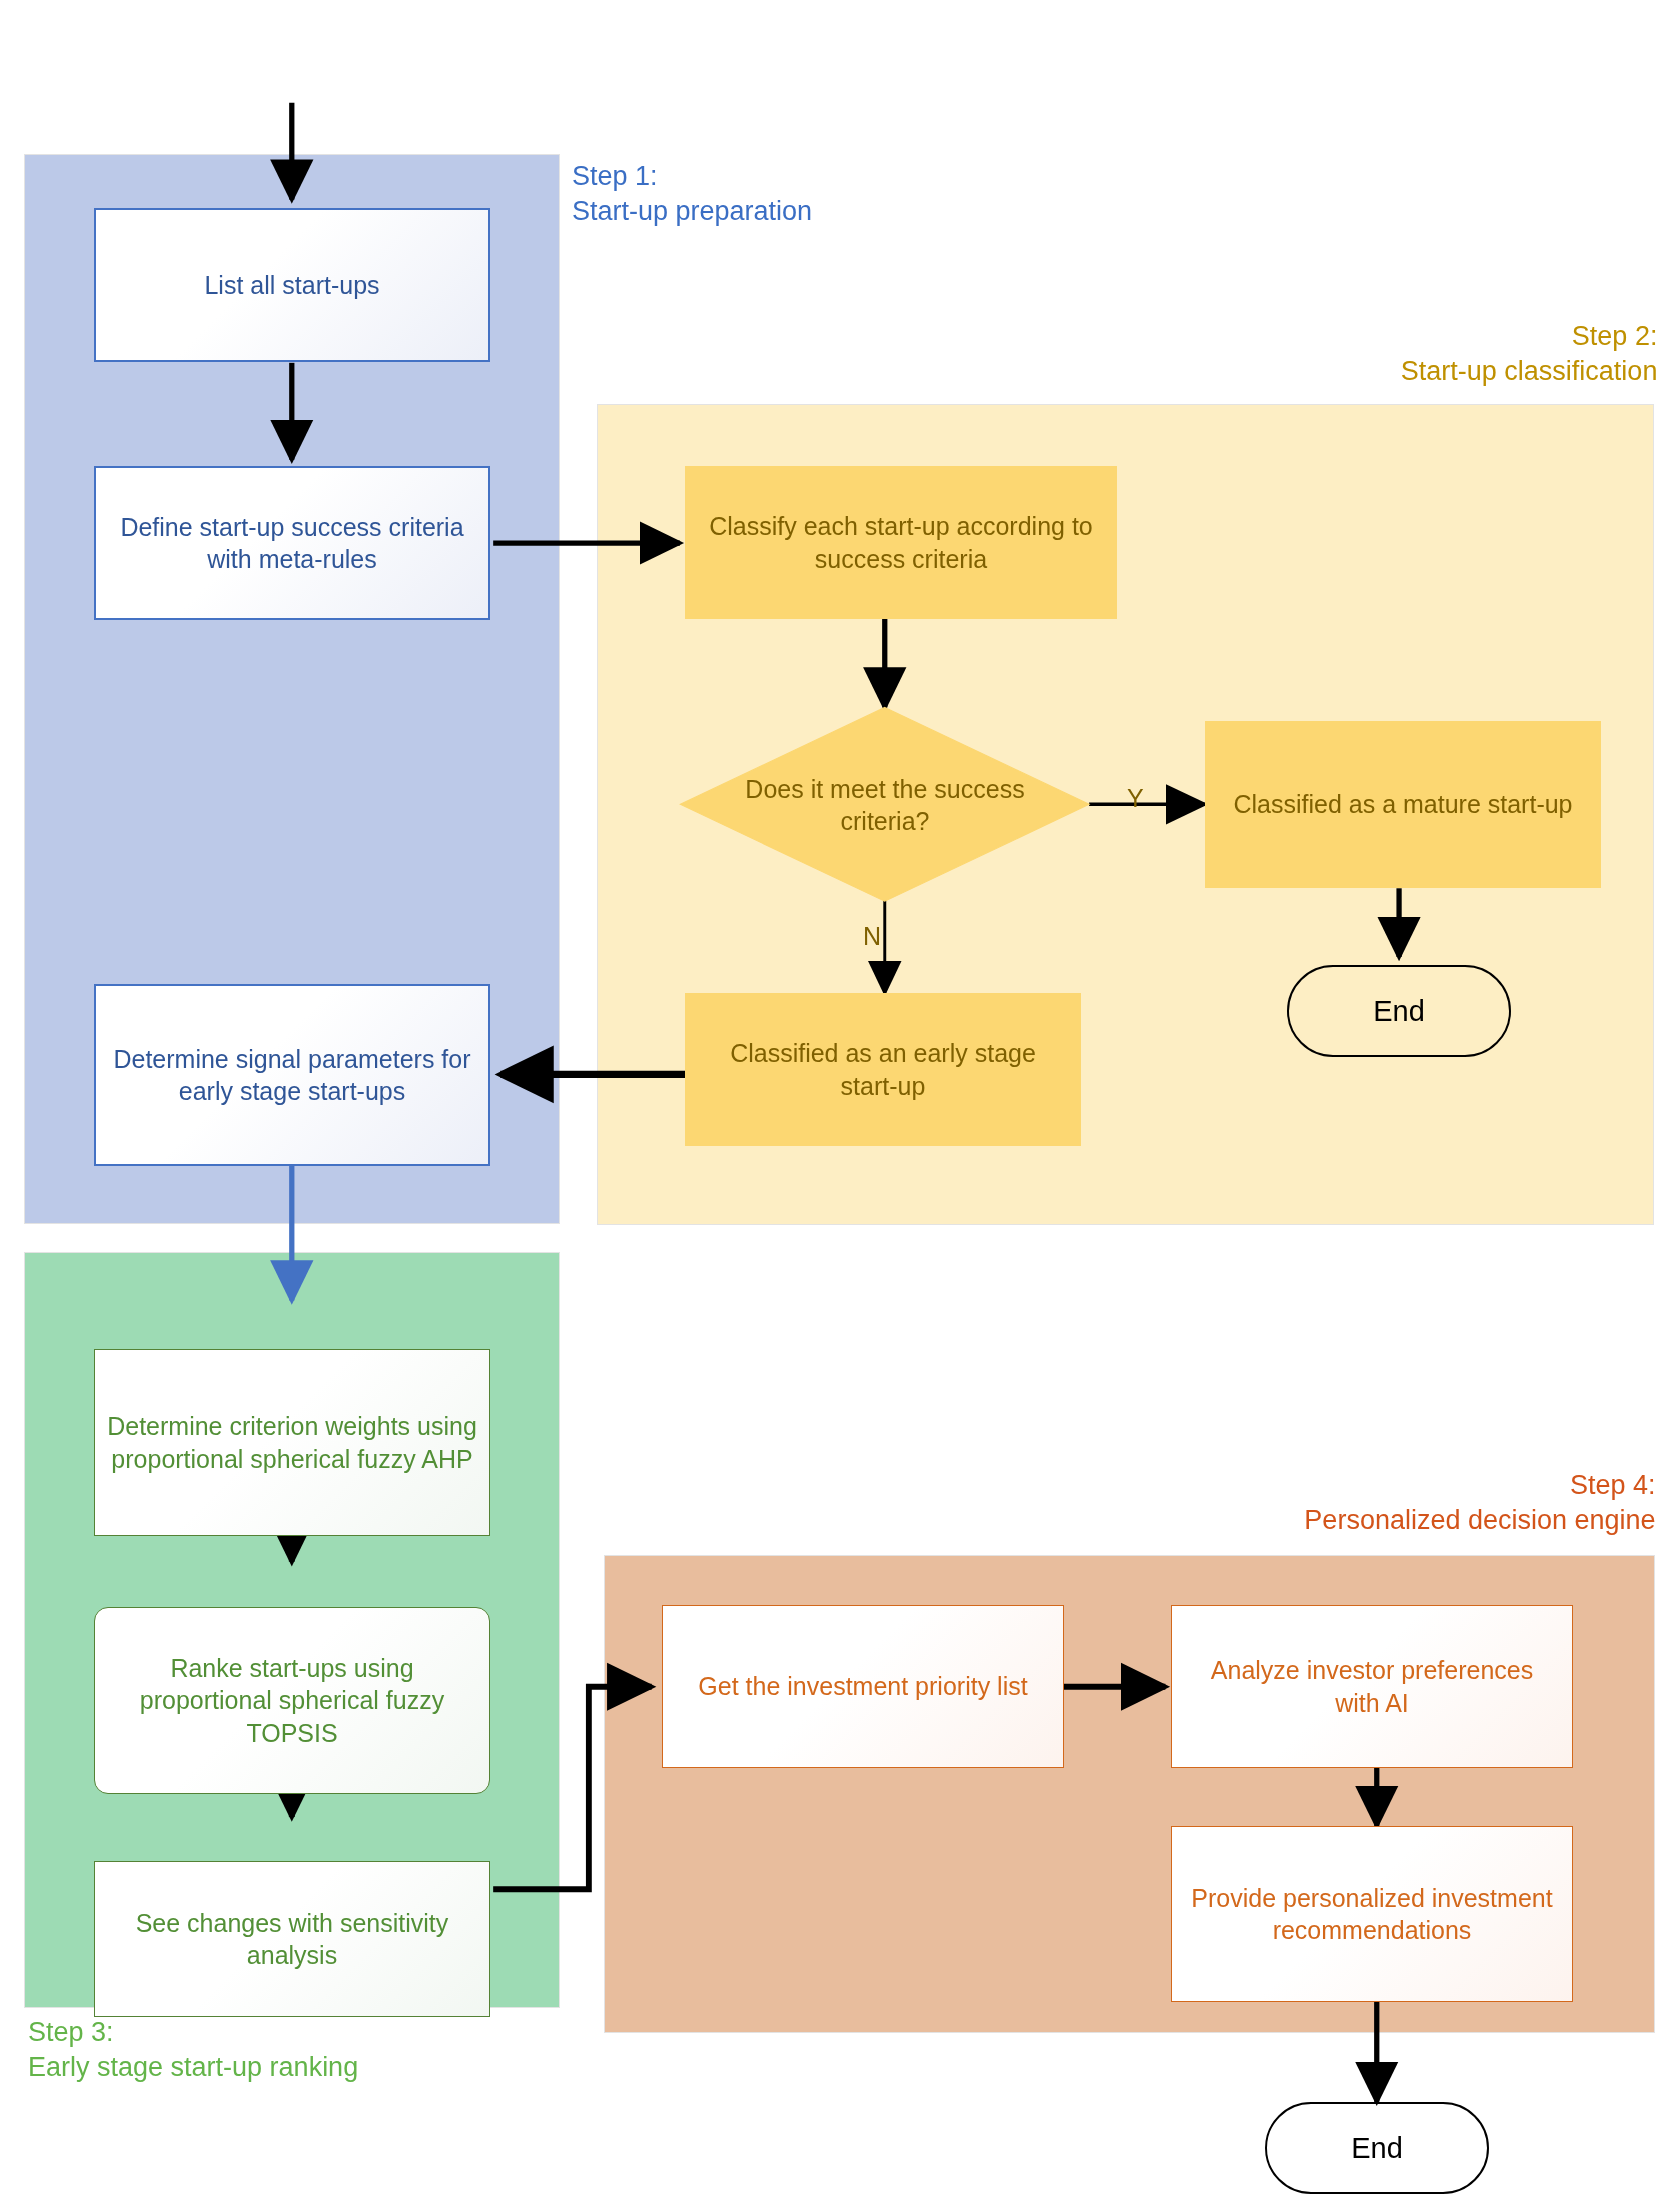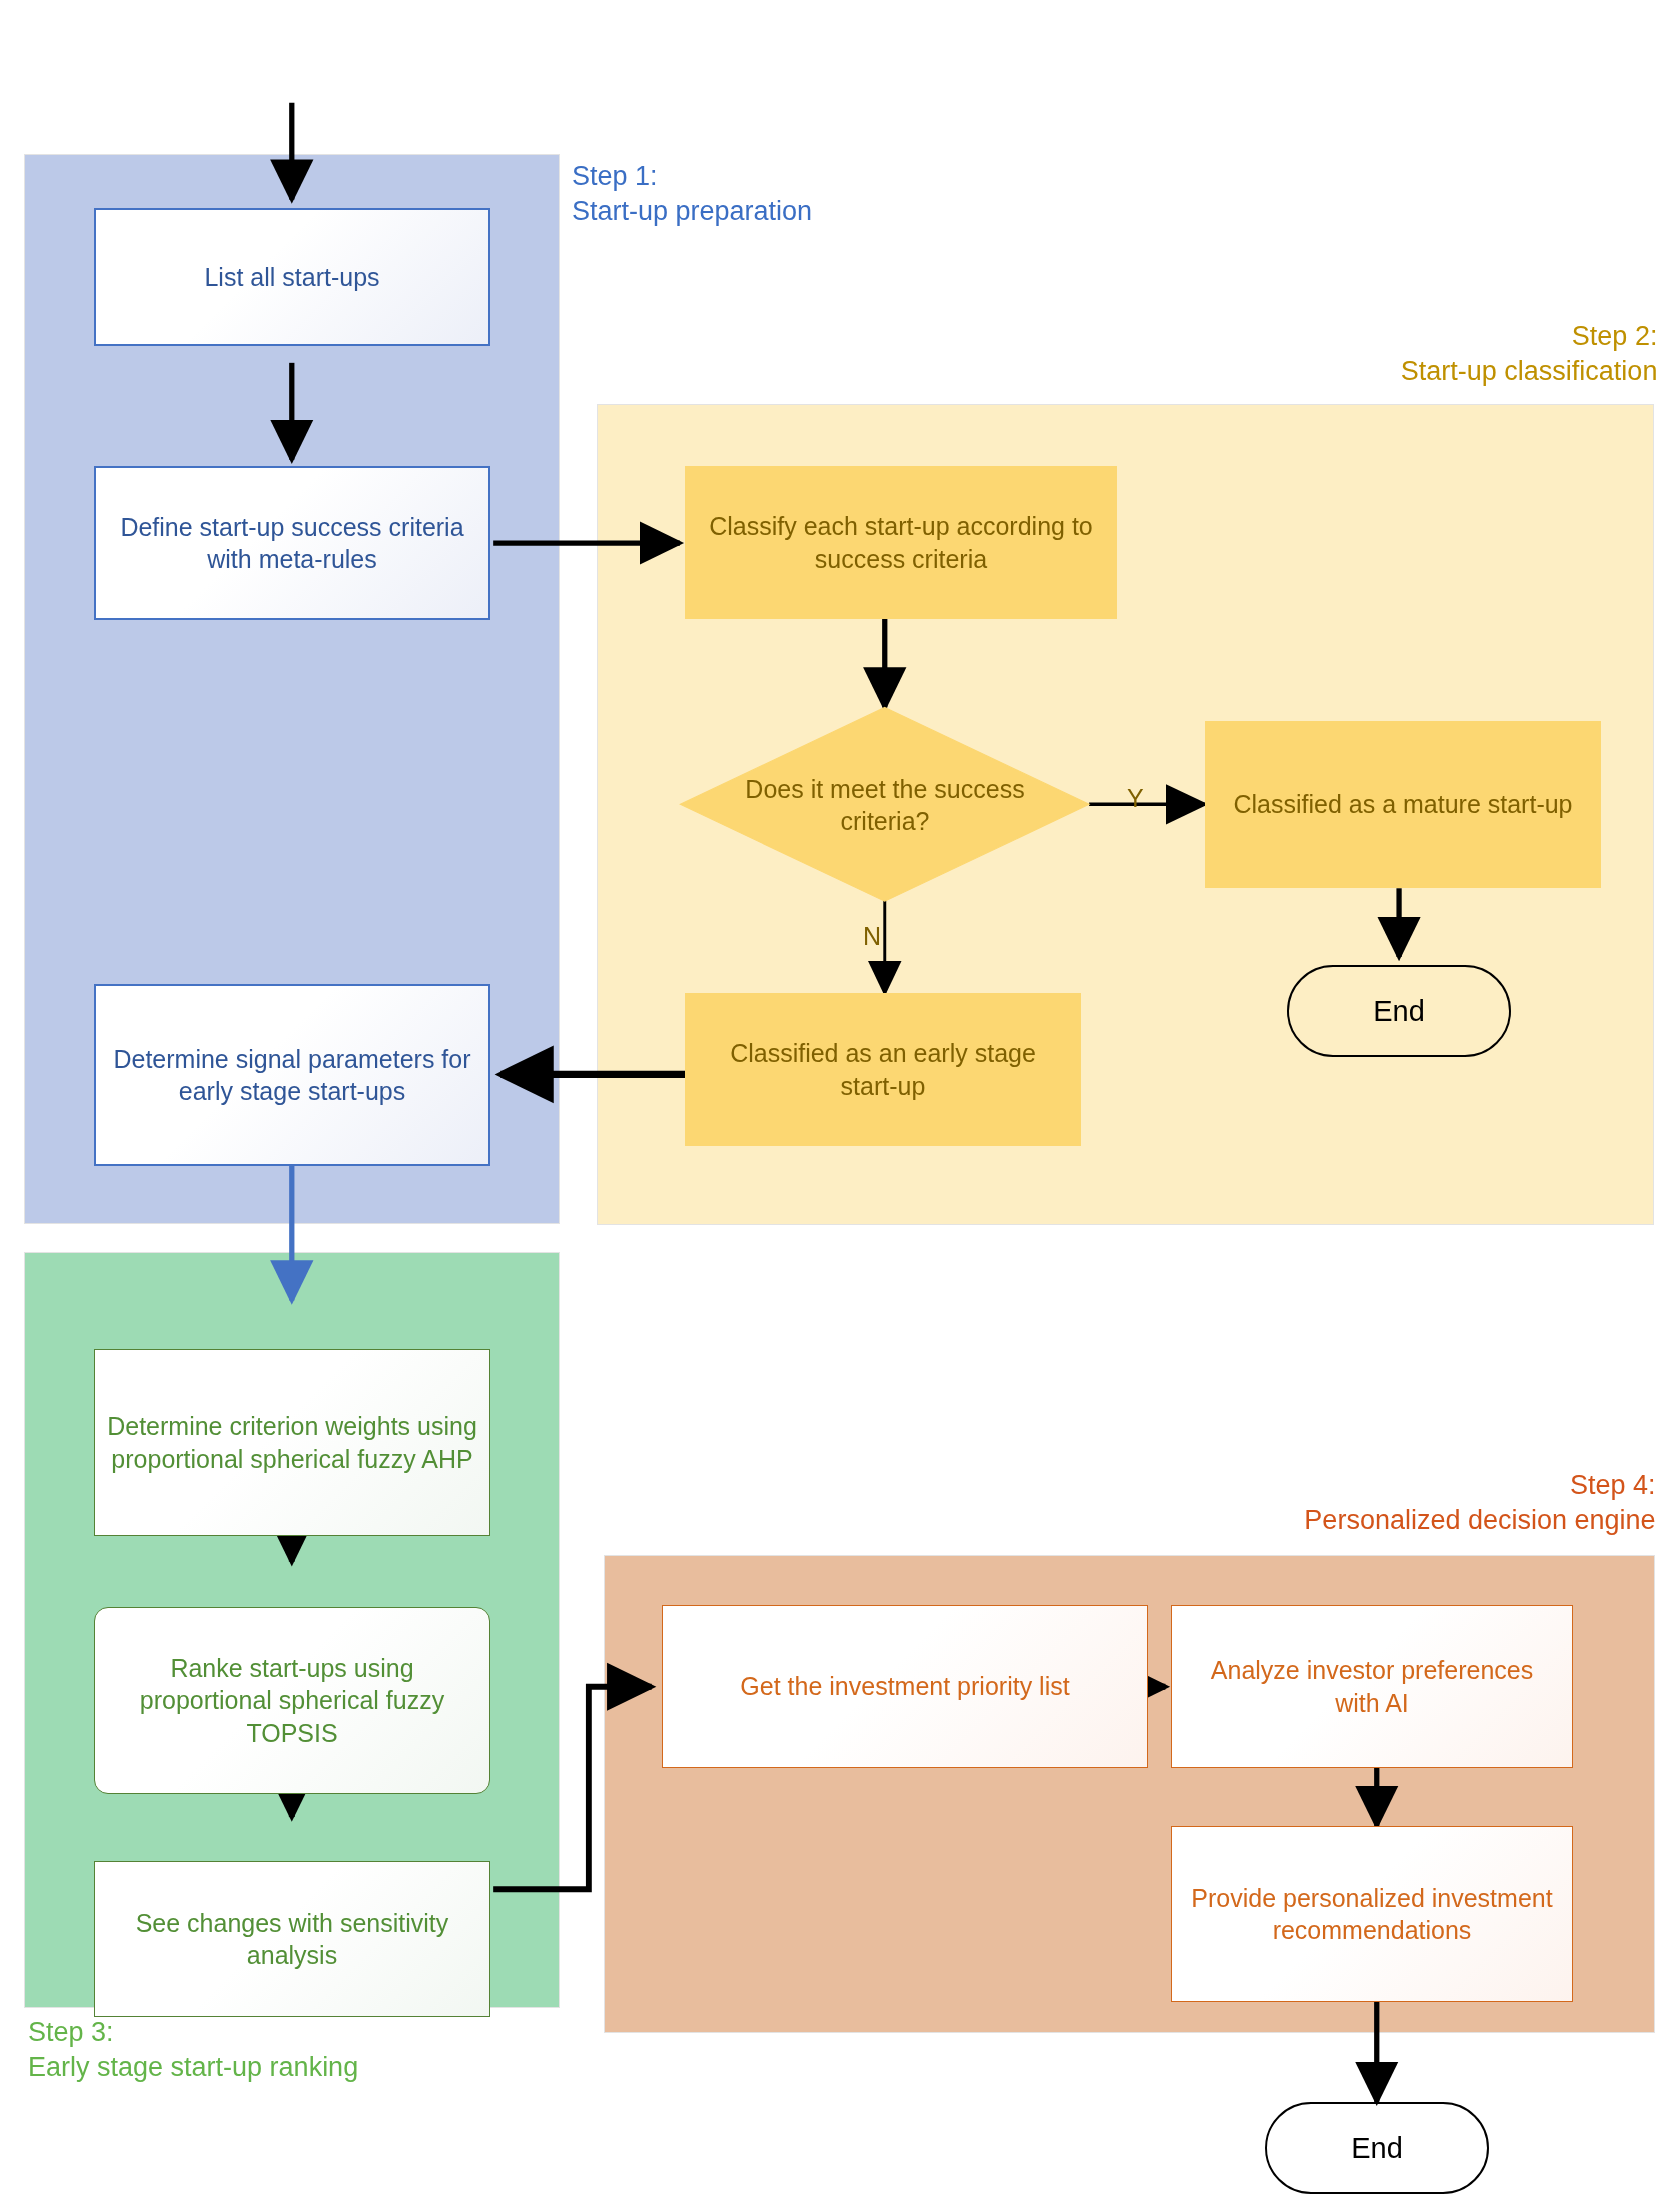--- a/index.html
+++ b/index.html
@@ -103,21 +103,21 @@
 
 
   <div class="terminator" style="left:1287px;top:965px;width:224px;height:92px;font-size:29px;">
     <span>End</span>
   </div>
 
   <div class="terminator" style="left:1265px;top:2102px;width:224px;height:92px;font-size:29px;">
     <span>End</span>
   </div>
 
-  <div class="node node-blue" style="left:94px;top:208px;width:396px;height:138px;font-size:25px;padding:0 15.3px;">
+  <div class="node node-blue" style="left:94px;top:208px;width:396px;height:154px;font-size:25px;padding:0 15.3px;">
     <span>List all start-ups</span>
   </div>
 
   <div class="node node-blue" style="left:94px;top:466px;width:396px;height:154px;font-size:25px;padding:0 15.3px;justify-content:flex-end;">
     <span>Define start-up success criteria with meta-rules</span>
   </div>
 
   <div class="node node-blue" style="left:94px;top:984px;width:396px;height:182px;font-size:25px;padding:0 15.3px;">
     <span>Determine signal parameters for early stage start-ups</span>
   </div>
@@ -147,21 +147,21 @@
   </div>
 
   <div class="node node-green" style="left:94px;top:1563px;width:396px;height:187px;font-size:25px;padding:0 11.7px;border-radius:14px;">
     <span>Ranke start-ups using proportional spherical fuzzy TOPSIS</span>
   </div>
 
   <div class="node node-green" style="left:94px;top:1817px;width:396px;height:156px;font-size:25px;padding:0 25px;">
     <span>See changes with sensitivity analysis</span>
   </div>
 
-  <div class="node node-orange" style="left:662px;top:1605px;width:486px;height:163px;font-size:25px;padding:0 4px;">
+  <div class="node node-orange" style="left:662px;top:1605px;width:402px;height:163px;font-size:25px;padding:0 4px;">
     <span>Get the investment priority list</span>
   </div>
 
   <div class="node node-orange" style="left:1171px;top:1605px;width:402px;height:163px;font-size:25px;padding:0 14px;">
     <span>Analyze investor preferences with AI</span>
   </div>
 
   <div class="node node-orange" style="left:1171px;top:1826px;width:402px;height:176px;font-size:25px;padding:0 14px;">
     <span>Provide personalized investment recommendations</span>
   </div>

